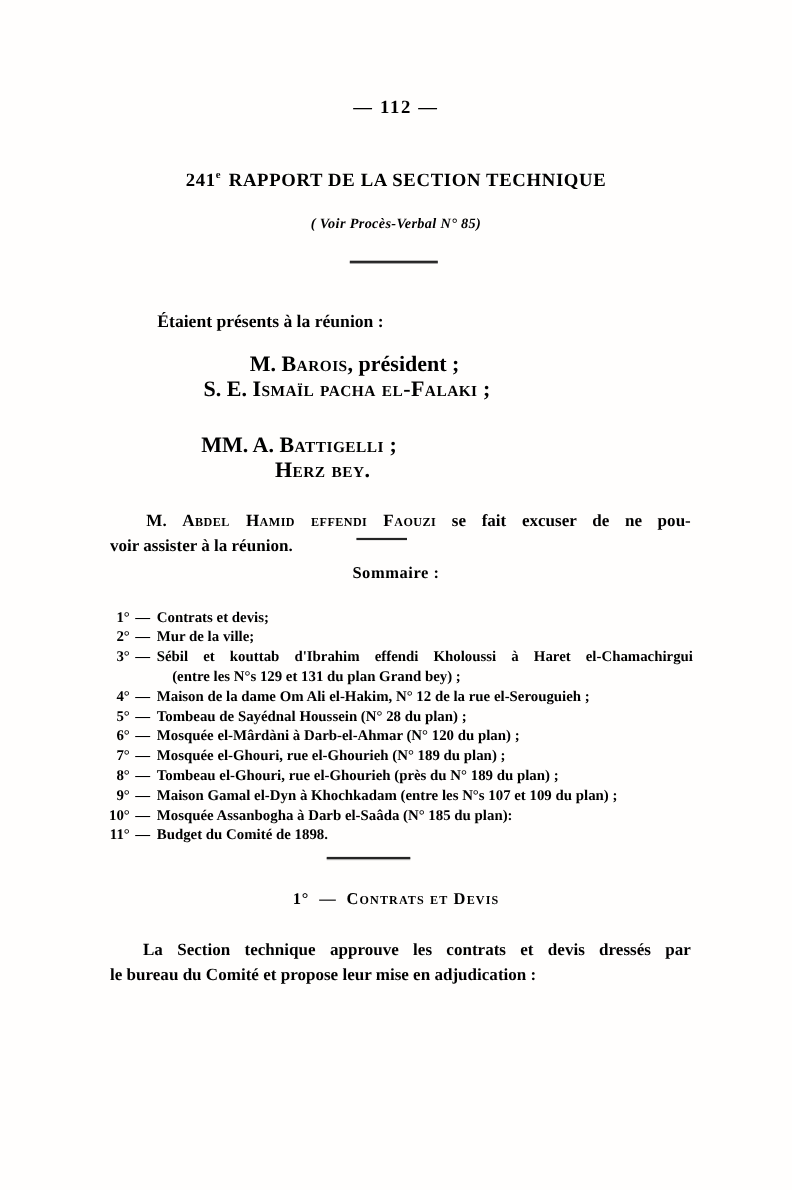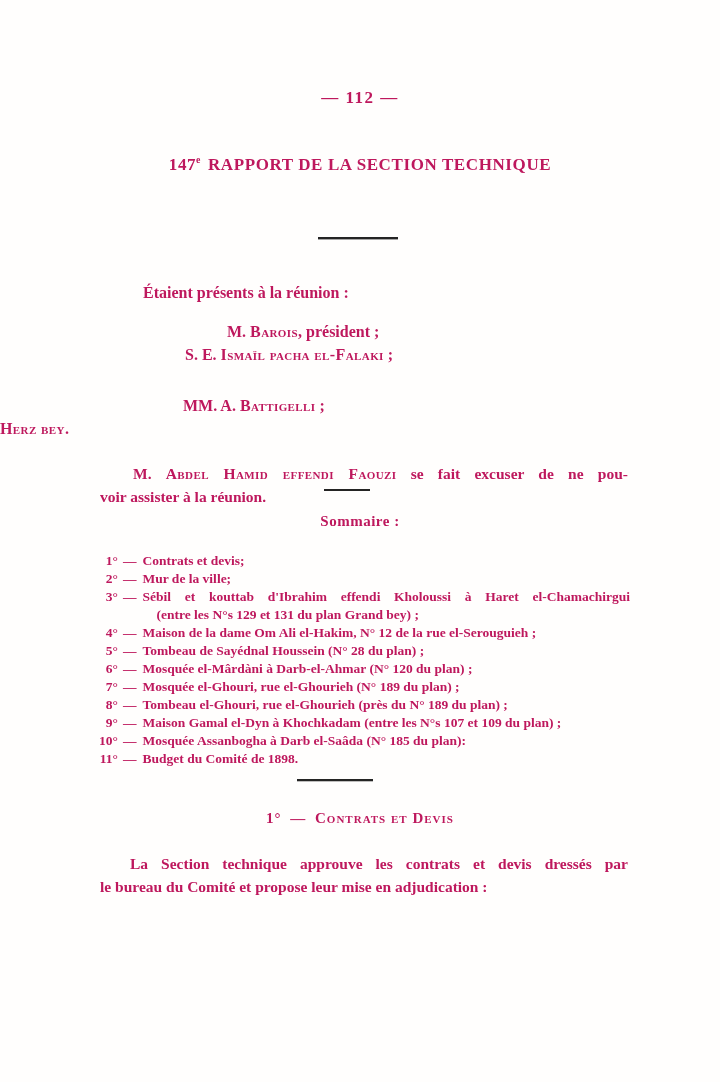--- a/index.html
+++ b/index.html
@@ -1,19 +1,19 @@
 <!DOCTYPE html>
 <html><head>
 <meta charset="utf-8">
 <style>
   html,body { margin:0; padding:0; }
   body { background:#ffffff; }
   .page {
     position:relative; width:720px; height:1082px; margin:0 auto;
-    background:#fffefd; color:#be185d; overflow:hidden;
+    background:#fffefd; color:#000000; overflow:hidden;
     font-family:"Liberation Serif","DejaVu Serif",serif; font-weight:bold;
   }
   .sc { font-variant:small-caps; letter-spacing:.4px; }
   sup { font-size:.58em; }
 
   .pagenum { position:absolute; top:88px; left:0; width:100%; text-align:center;
     font-size:17px; letter-spacing:1.5px; }
   .title { position:absolute; top:154px; left:0; width:100%; text-align:center;
     font-size:17px; letter-spacing:.6px; margin:0; font-weight:bold; }
   .title sup { margin-right:2px; }
@@ -21,25 +21,25 @@
     font-size:13px; font-style:italic; letter-spacing:.3px; }
 
   .rule { position:absolute; background:#242424; height:2px; }
   .rule1 { top:237px; left:318px; width:80px; box-shadow:0 1px 0 rgba(0,0,0,.35); }
   .rule2 { top:489px; left:324px; width:46px; height:2px; }
   .rule3 { top:779px; left:297px; width:76px; box-shadow:0 1px 0 rgba(0,0,0,.25); }
 
   .intro { position:absolute; top:284px; left:143px; font-size:16px;font-family:Liberation Serif, serif; }
 
   .attendees { position:absolute; top:320px; left:0; width:720px;
-    font-size:16px; line-height:23px; }
+    font-size:20px; line-height:23px; }
   .aline:nth-child(1) { margin-left:227px; }
   .aline:nth-child(2) { margin-left:185px; }
   .aline:nth-child(3) { margin-left:183px;margin-top:28px; }
-  .aline:nth-child(4) { }
+  .aline:nth-child(4) { margin-left:250px; }
 
   .excuse { position:absolute; top:428px; left:100px; width:528px;
     font-size:15.5px; line-height:23px;margin-top:34px; }
   .jline { text-align:justify; text-align-last:justify; }
   .excuse .l1 { text-indent:33px; }
 
   .sommaire-label { position:absolute; top:513px; left:0; width:100%;
     text-align:center; font-size:15px; letter-spacing:.5px; }
 
   .sommaire { position:absolute; top:552px; left:84px; width:546px;
@@ -59,22 +59,23 @@
     font-size:15.5px; line-height:23px; }
   .closing .l1 { text-indent:30px; }
 </style>
 </head>
 <body>
 
 <div class="page">
 
   <div class="pagenum">— 112 —</div>
 
-  <h1 class="title"><span>147</span><sup>e</sup><span> RAPPORT DE LA SECTION TECHNIQUE</span></h1>
+  <h1 class="title"><span>241</span><sup>e</sup><span> RAPPORT DE LA SECTION TECHNIQUE</span></h1>
 
+  <div class="subtitle">( Voir Procès-Verbal N° 85)</div>
 
   <div class="rule rule1"></div>
 
   <div class="intro">Étaient présents à la réunion :</div>
 
   <div class="attendees">
       <div class="aline"><span>M. </span><span class="sc">Barois</span><span>, président ;</span></div>
       <div class="aline"><span>S. E. </span><span class="sc">Ismaïl pacha el-Falaki</span><span> ;</span></div>
       <div class="aline"><span>MM. A. </span><span class="sc">Battigelli</span><span> ;</span></div>
       <div class="aline"><span></span><span class="sc">Herz bey</span><span>.</span></div>

